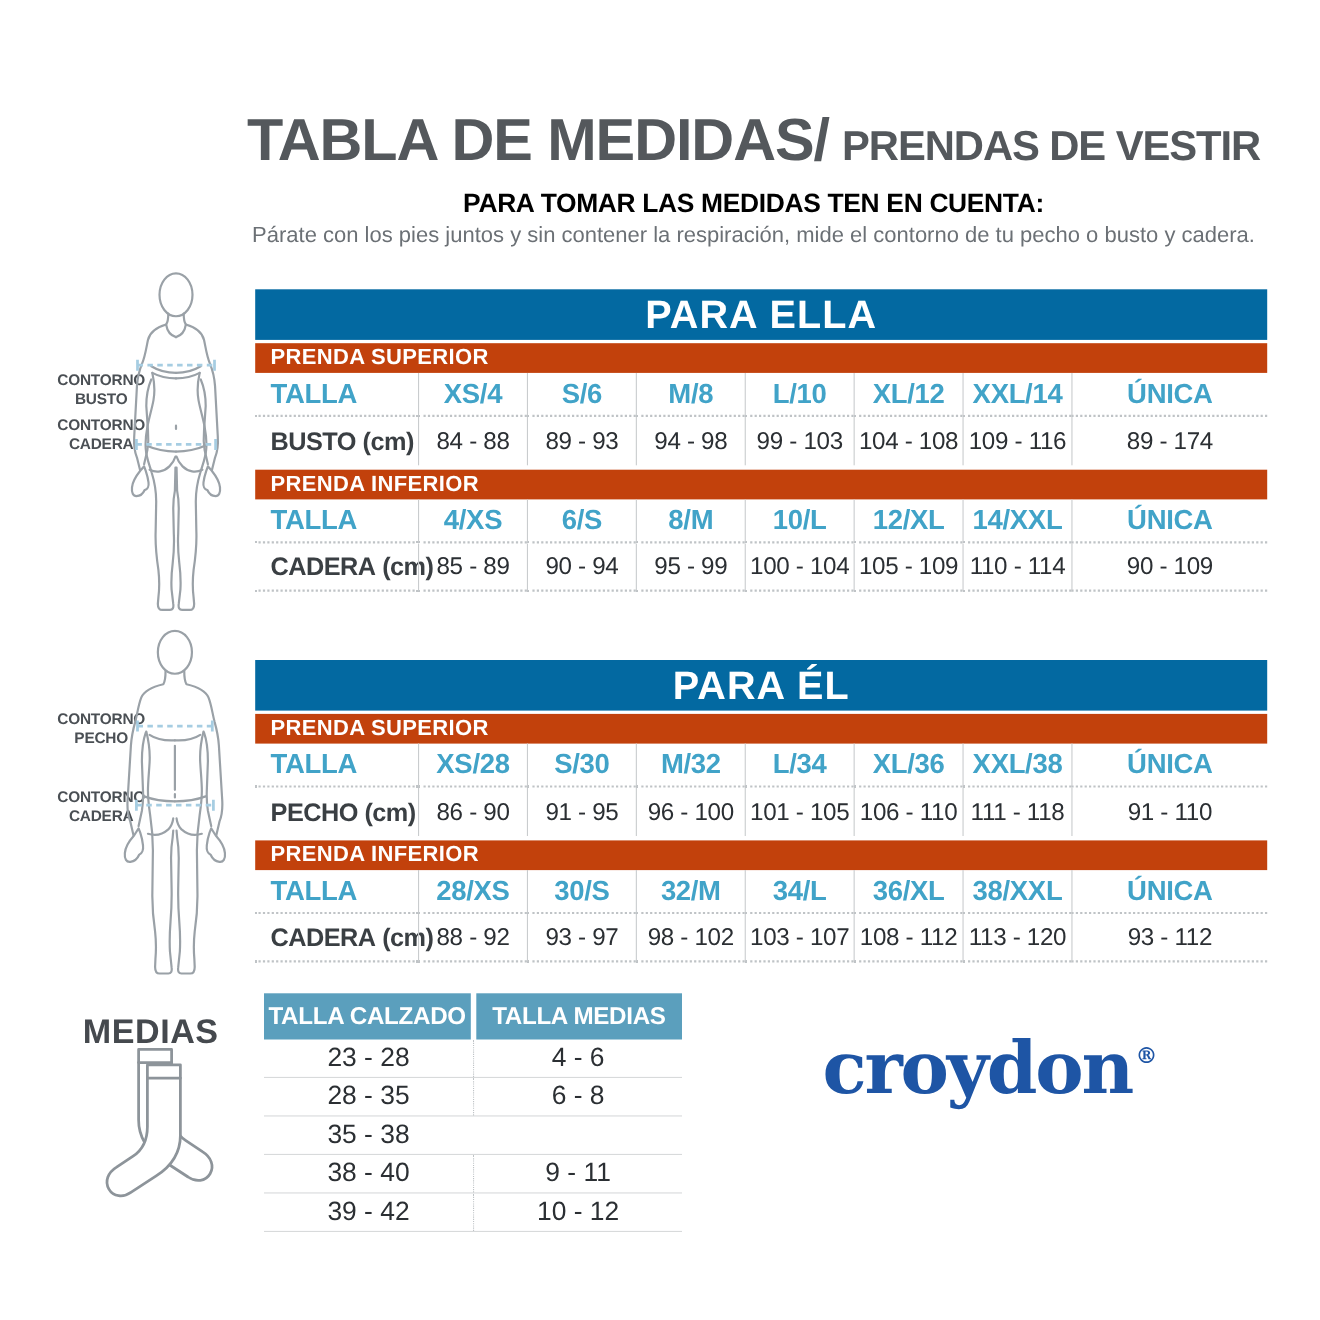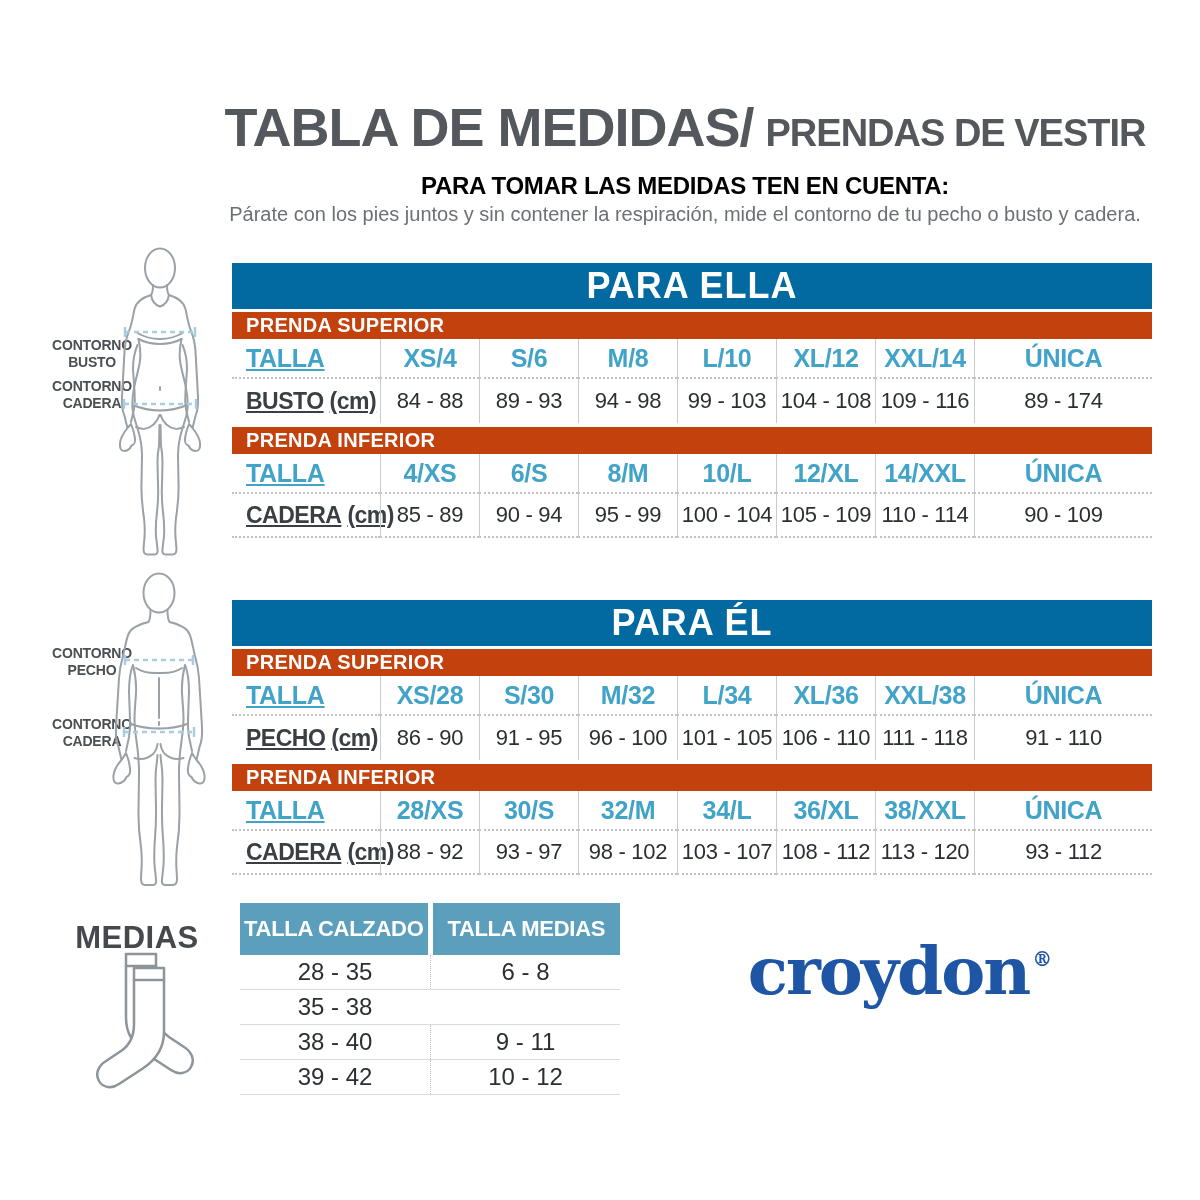--- a/index.html
+++ b/index.html
@@ -22,35 +22,35 @@
   
   .size-table{position:absolute;left:232px;width:920px;}
   .t-dark{height:46px;line-height:46px;background:#0369a1;color:#fff;text-align:center;
           font-size:36px;font-weight:bold;letter-spacing:1px;margin-bottom:3px;}
   .t-band{height:27px;line-height:27px;background:#c2410c;color:#fff;font-size:20px;
           font-weight:bold;padding-left:14px;letter-spacing:0.3px;box-sizing:border-box;}
   .t-band.inf{margin-top:4px;}
   .t-grid{display:grid;grid-template-columns:148px repeat(6,99px) 178px;}
   .t-grid > div{display:flex;align-items:center;justify-content:center;
                 border-left:1px solid #c9ccce;box-sizing:border-box;}
-  .t-grid > div:nth-child(8n+1){border-left:none;justify-content:flex-start;padding-left:14px;text-decoration:underline;}
+  .t-grid > div:nth-child(8n+1){border-left:none;justify-content:flex-start;padding-left:14px;}
   .t-grid > div:nth-child(-n+8){height:40px;border-bottom:2px dotted #bfc3c6;}
   .t-grid > div:nth-child(n+9){height:44px;}
   .t-grid.closed > div:nth-child(n+9){border-bottom:2px dotted #bfc3c6;}
   .talla-cell{font-size:25px;font-weight:bold;color:#41a3c8;letter-spacing:-0.3px;}
   .value-cell{font-size:22px;color:#2b2f33;letter-spacing:-0.3px;}
   .mlabel-cell{font-size:23px;font-weight:bold;color:#3a3f43;letter-spacing:-0.5px;white-space:nowrap;}
   .mlabel-cell .unit{margin-left:6px;}
 
   
   .medias-title{position:absolute;left:62px;top:908px;width:150px;text-align:center;
                 font-size:31px;font-weight:bold;color:#45494e;letter-spacing:0.5px;margin-top:12px;}
   .medias-table{position:absolute;left:240px;top:903px;width:380px;}
   .m-head{display:grid;grid-template-columns:1fr 1fr;column-gap:5px;}
-  .m-head > div{height:52px;background:#5b9fbd;color:#fff;font-size:22px;font-weight:bold;
+  .m-head > div{height:42px;background:#5b9fbd;color:#fff;font-size:22px;font-weight:bold;
                 display:flex;align-items:center;justify-content:center;letter-spacing:-0.3px;}
   .m-row{display:grid;grid-template-columns:1fr 1fr;border-bottom:1px solid #d8dadb;}
   .m-row > div{height:34px;display:flex;align-items:center;justify-content:center;
                font-size:24px;color:#2b2f33;}
   .m-row > div:nth-child(2){border-left:1px dotted #bfc3c6;}
 
   
   .brand{position:absolute;left:650px;top:938px;width:500px;text-align:center;}
   .logo{font-family:"DejaVu Serif",serif;font-weight:bold;font-size:66px;color:#1e55a5;
         letter-spacing:-2px;line-height:1.0;}
@@ -243,20 +243,24 @@
       <use href="#sock" transform="translate(30,0)"></use>
       <use href="#sock" transform="translate(84,14) scale(-1,1)"></use>
     </g>
   </svg>
   <div class="medias-table">
     <div class="m-head">
       <div>TALLA CALZADO</div>
       <div>TALLA MEDIAS</div>
     </div>
     <div class="m-row">
+      <div>23 - 28</div>
+      <div>4 - 6</div>
+    </div>
+    <div class="m-row">
       <div>28 - 35</div>
       <div>6 - 8</div>
     </div>
     <div class="m-row">
       <div>35 - 38</div>
     </div>
     <div class="m-row">
       <div>38 - 40</div>
       <div>9 - 11</div>
     </div>

